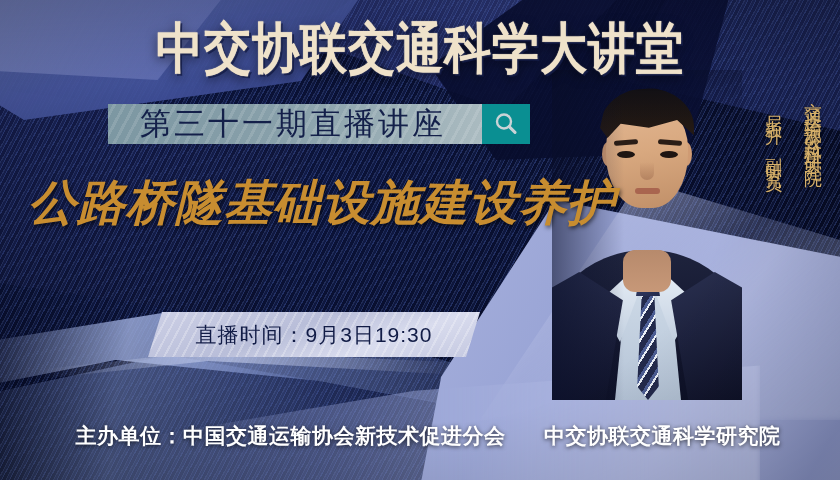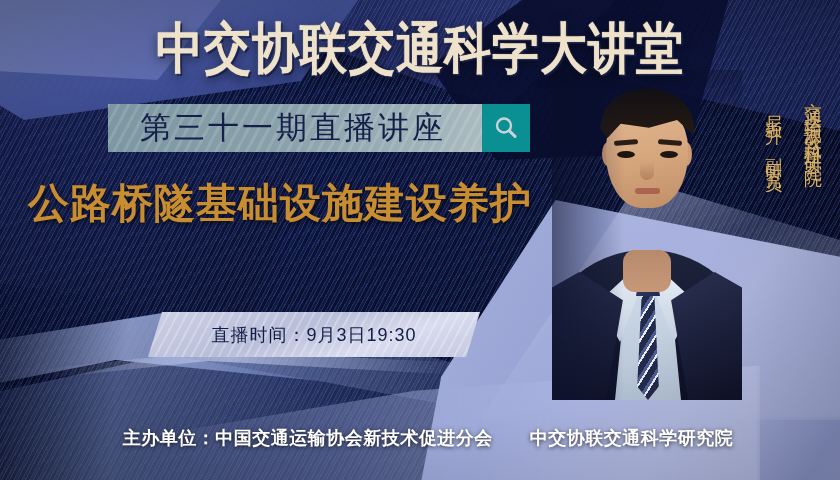--- a/index.html
+++ b/index.html
@@ -273,21 +273,21 @@
     white-space: nowrap;
     z-index: 6;
   }
 
   
   .sub-banner {
     position: absolute;
     left: 108px;
     top: 104px;
     width: 422px;
-    height: 48px;
+    height: 40px;
     z-index: 6;
     display: flex;
     align-items: stretch;
   }
   .sub-banner-bg {
     position: absolute;
     inset: 0;
     background:
       repeating-linear-gradient(-62deg,
         rgba(255,255,255,0.00) 0px,
@@ -320,26 +320,27 @@
   .sub-banner-icon svg { display: block; }
 
   
   .topic {
     position: absolute;
     left: 28px;
     top: 180px;
     width: 560px;
     z-index: 6;
     color: #c88d30;
-    font-size: 41px;
+    font-size: 48px;
     font-weight: bold;
     line-height: 46px;
     letter-spacing: 1px;
     text-shadow: 1px 2px 4px rgba(0,0,0,.6);
     white-space: nowrap;
+    font-style: italic;
   }
   .topic-line { display: block; }
 
   
   .time-pill {
     position: absolute;
     left: 148px;
     top: 312px;
     width: 332px;
     height: 45px;
@@ -351,21 +352,21 @@
         rgba(255,255,255,0.00) 6px,
         rgba(255,255,255,0.26) 6px,
         rgba(255,255,255,0.26) 8px),
       linear-gradient(160deg, #cdd0e6 0%, #b9bed9 42%, #d9dcee 70%, #c4c8e0 100%);
     display: flex;
     align-items: center;
     justify-content: center;
     box-shadow: 0 2px 10px rgba(0,0,0,.45);
   }
   .time-pill-text {
-    font-size: 18px;
+    font-size: 21px;
     color: #121c46;
     letter-spacing: 1px;
     white-space: nowrap;
   }
 
   
   .vtext {
     position: absolute;
     z-index: 6;
     writing-mode: vertical-rl;
@@ -390,21 +391,21 @@
     letter-spacing: 6px;
   }
 
   
   .footer {
     position: absolute;
     left: 0; right: 0;
     bottom: 30px;
     z-index: 6;
     text-align: center;
-    font-size: 18px;
+    font-size: 21px;
     font-weight: bold;
     color: #ffffff;
     letter-spacing: .5px;
     text-shadow: 0 1px 4px rgba(0,0,0,.7);
     white-space: nowrap;
     margin-left: 16px;
   }
   .footer-gap { display: inline-block; width: 26px; }
 </style>
 </head>

